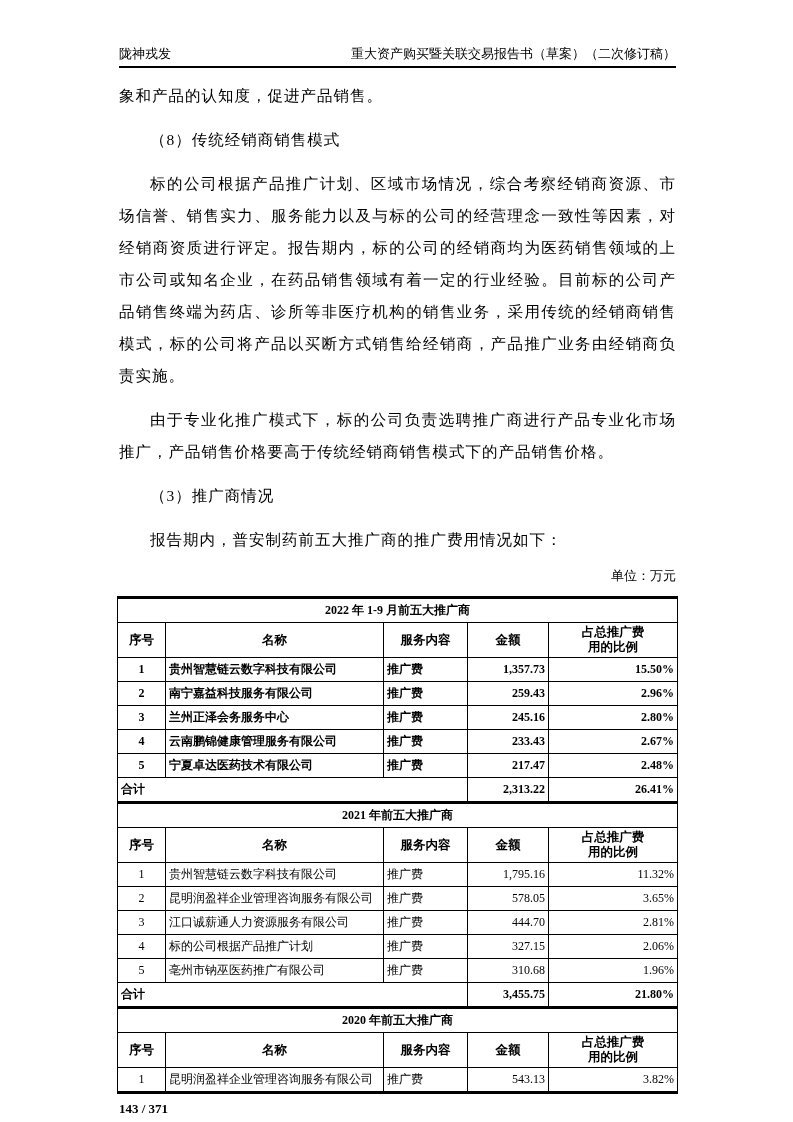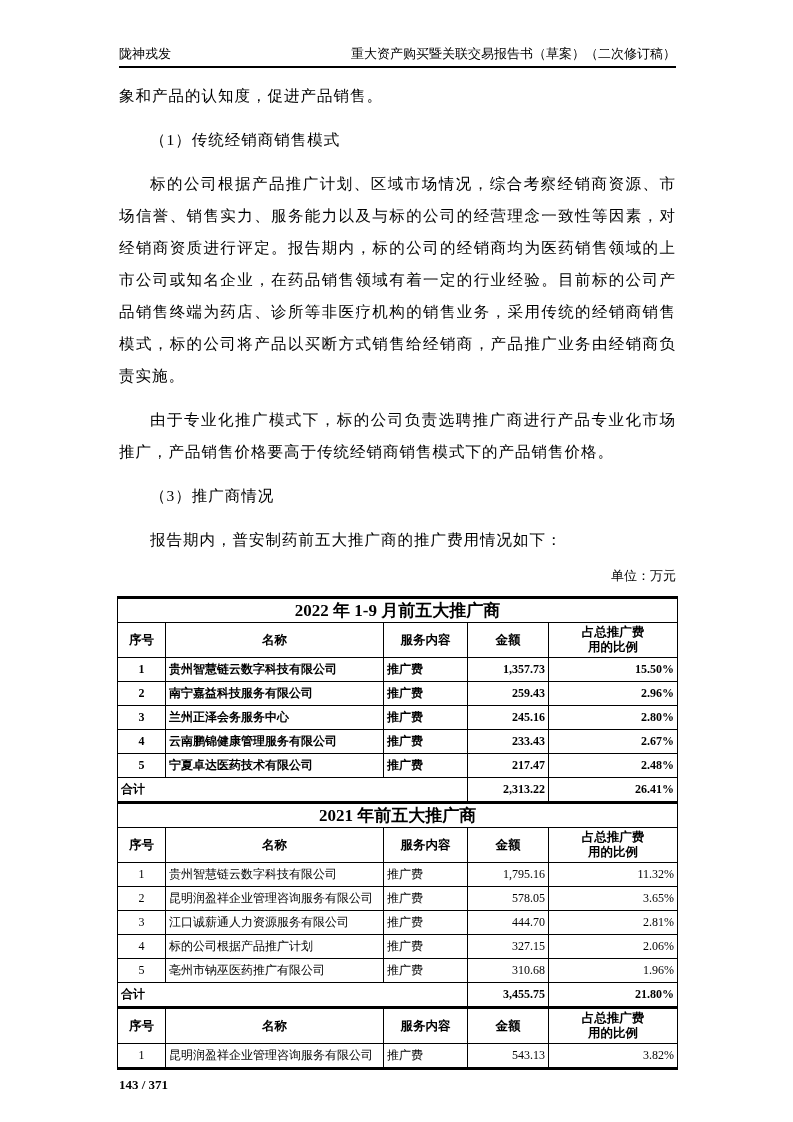--- a/index.html
+++ b/index.html
@@ -28,21 +28,21 @@
   .doc-table {
     border-collapse:collapse; table-layout:fixed;
     width:560px; margin-left:-2px;
     border-top:3px solid #000;
   }
   .doc-table td, .doc-table th {
     border:1px solid #000; font-size:12px; line-height:15px;
     padding:4px 3px; overflow:hidden; font-weight:normal;
   }
   .title-row td {
-    font-size:17px; font-weight:bold; text-align:center;
+    font-size:12px; font-weight:bold; text-align:center;
     padding:3px 0; line-height:17px;
   }
   .head-row th { font-weight:bold; font-size:12.5px; text-align:center; padding:2px 2px; }
   .head-row th.wrap5 { padding:2px 28px; }
   .c0 { text-align:center; }
   .c1 { text-align:left; padding-left:8px; white-space:nowrap; }
   .c2 { text-align:left; padding-left:8px; }
   .c3 { text-align:right; padding-right:10px; }
   .c4 { text-align:right; padding-right:14px; }
   .ct { font-weight:bold; }
@@ -57,21 +57,21 @@
 <body>
 
 <div class="page">
 
   <div class="page-head">
     <span class="left">陇神戎发</span>
     <span class="right">重大资产购买暨关联交易报告书（草案）（二次修订稿）</span>
   </div>
 
   <p class="para">象和产品的认知度，促进产品销售。</p>
-  <p class="para indent">（1）传统经销商销售模式</p>
+  <p class="para indent">（8）传统经销商销售模式</p>
   <p class="para indent">标的公司根据产品推广计划、区域市场情况，综合考察经销商资源、市场信誉、销售实力、服务能力以及与标的公司的经营理念一致性等因素，对经销商资质进行评定。报告期内，标的公司的经销商均为医药销售领域的上市公司或知名企业，在药品销售领域有着一定的行业经验。目前标的公司产品销售终端为药店、诊所等非医疗机构的销售业务，采用传统的经销商销售模式，标的公司将产品以买断方式销售给经销商，产品推广业务由经销商负责实施。</p>
   <p class="para indent">由于专业化推广模式下，标的公司负责选聘推广商进行产品专业化市场推广，产品销售价格要高于传统经销商销售模式下的产品销售价格。</p>
   <p class="para indent">（3）推广商情况</p>
   <p class="para indent">报告期内，普安制药前五大推广商的推广费用情况如下：</p>
 
   <div class="unit">单位：万元</div>
 
   <table class="doc-table">
     <colgroup>
       <col style="width:48px">
@@ -177,20 +177,23 @@
       <td class="c2">推广费</td>
       <td class="c3">310.68</td>
       <td class="c4">1.96%</td>
     </tr>
     <tr class="total-row sec-end">
       <td colspan="3" class="ct">合计</td>
       <td class="c3">3,455.75</td>
       <td class="c4">21.80%</td>
     </tr>
 
+    <tr class="title-row">
+      <td colspan="5">2020 年前五大推广商</td>
+    </tr>
     <tr class="head-row">
       <th class="c0">序号</th>
       <th>名称</th>
       <th>服务内容</th>
       <th>金额</th>
       <th class="wrap5">占总推广费用的比例</th>
     </tr>
     <tr class="sec-end">
       <td class="c0">1</td>
       <td class="c1">昆明润盈祥企业管理咨询服务有限公司</td>

